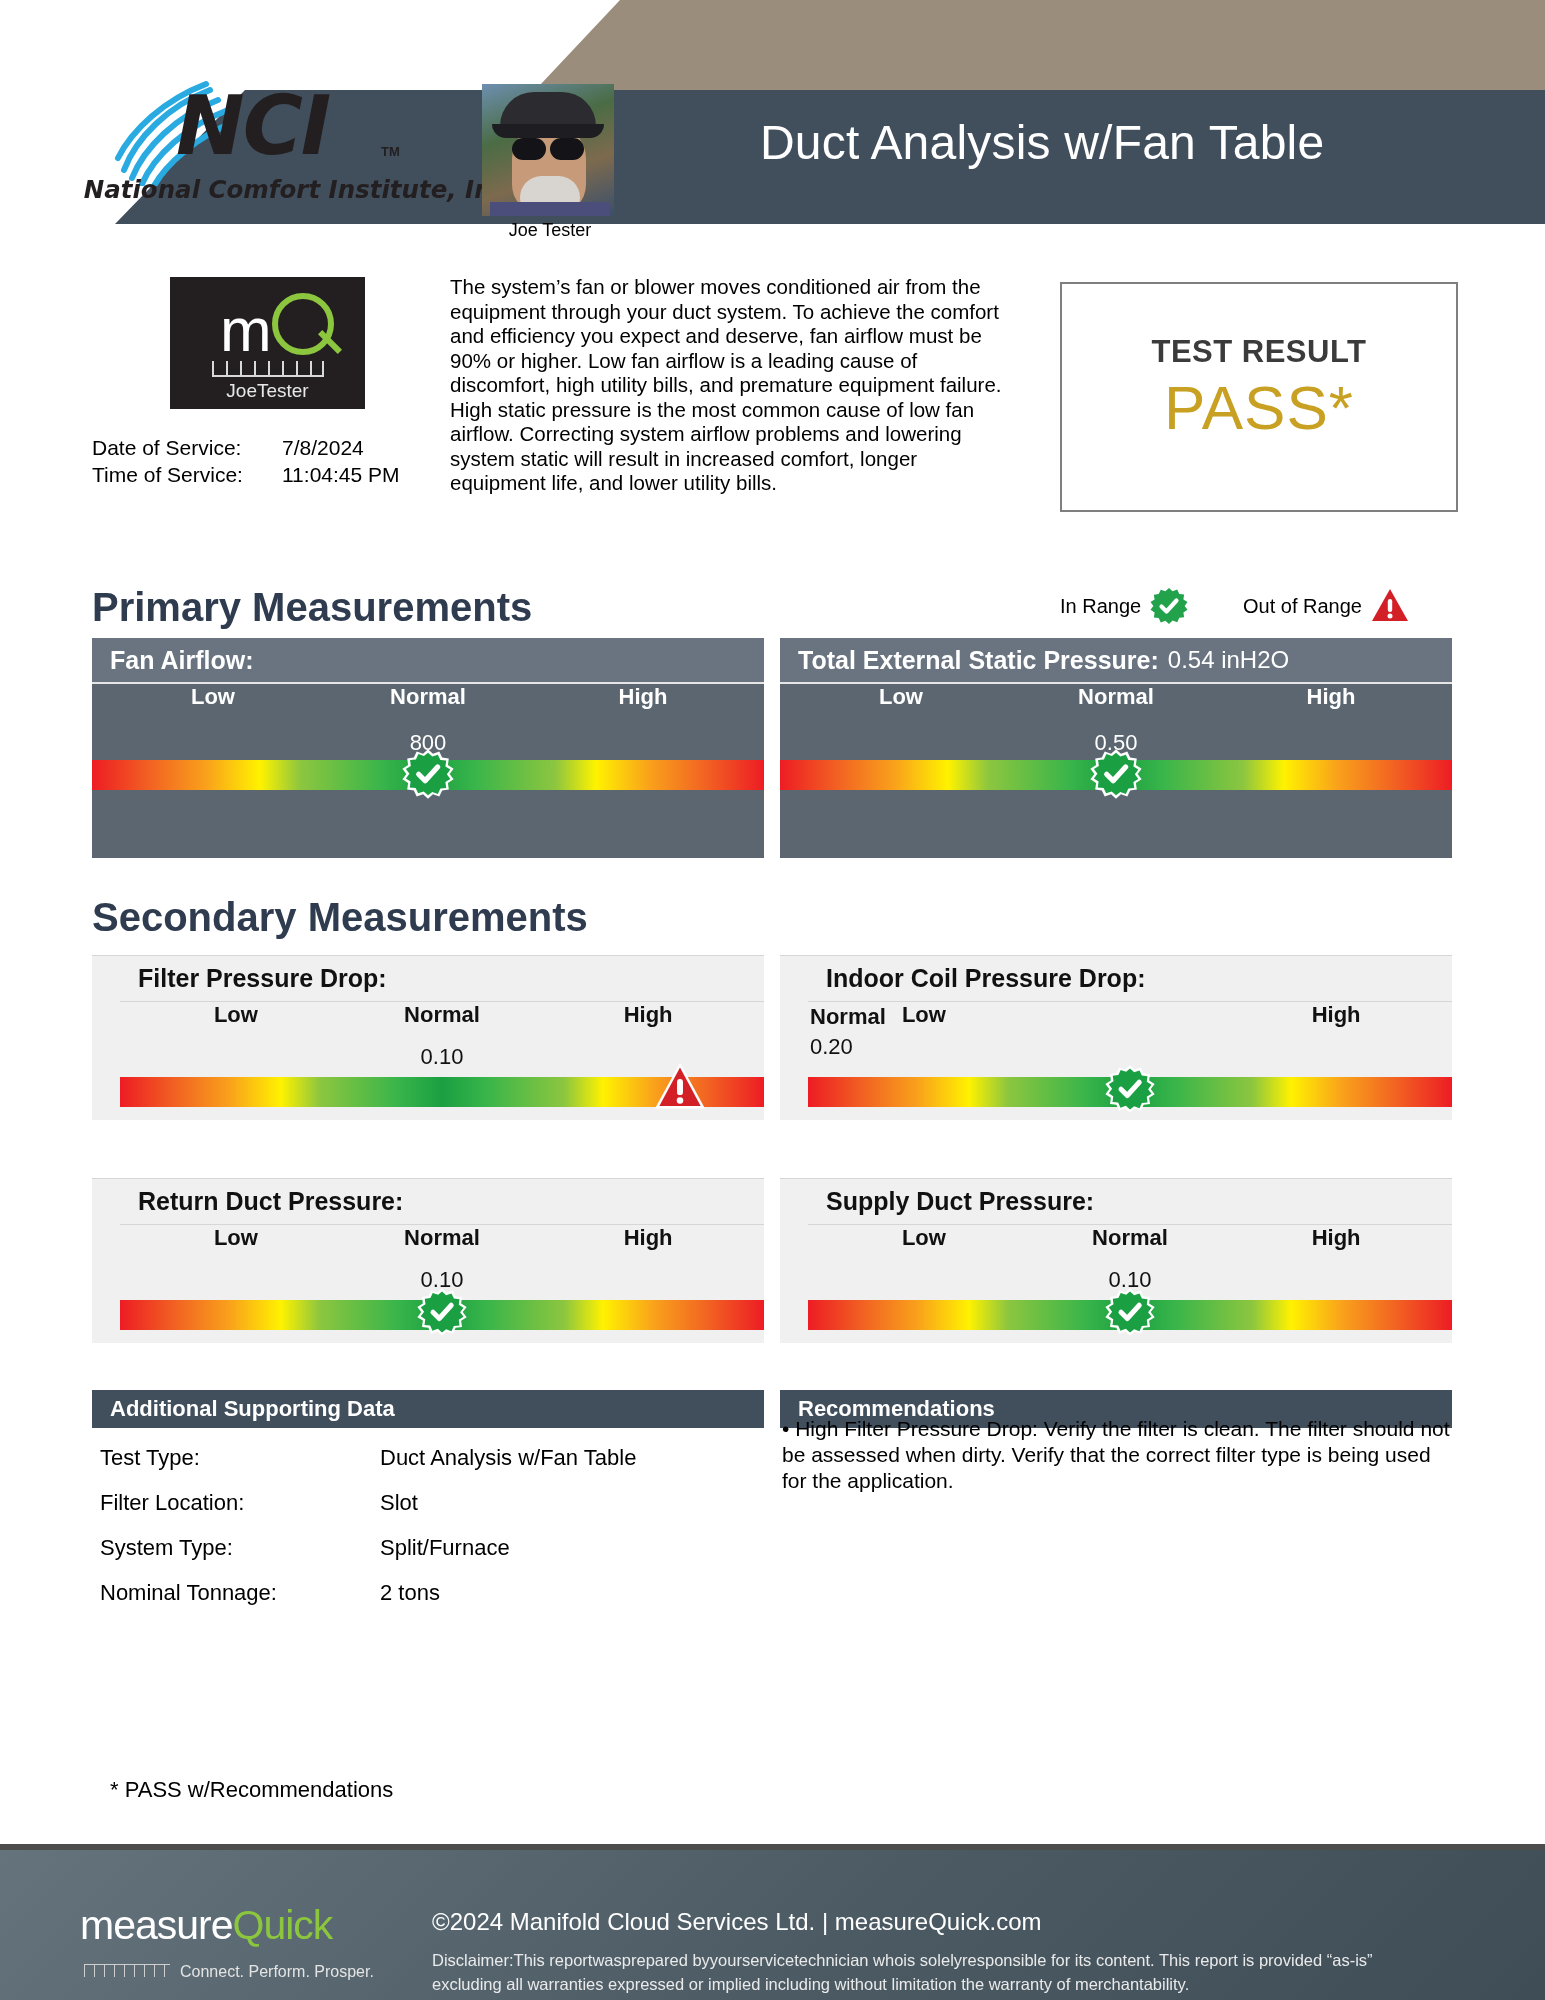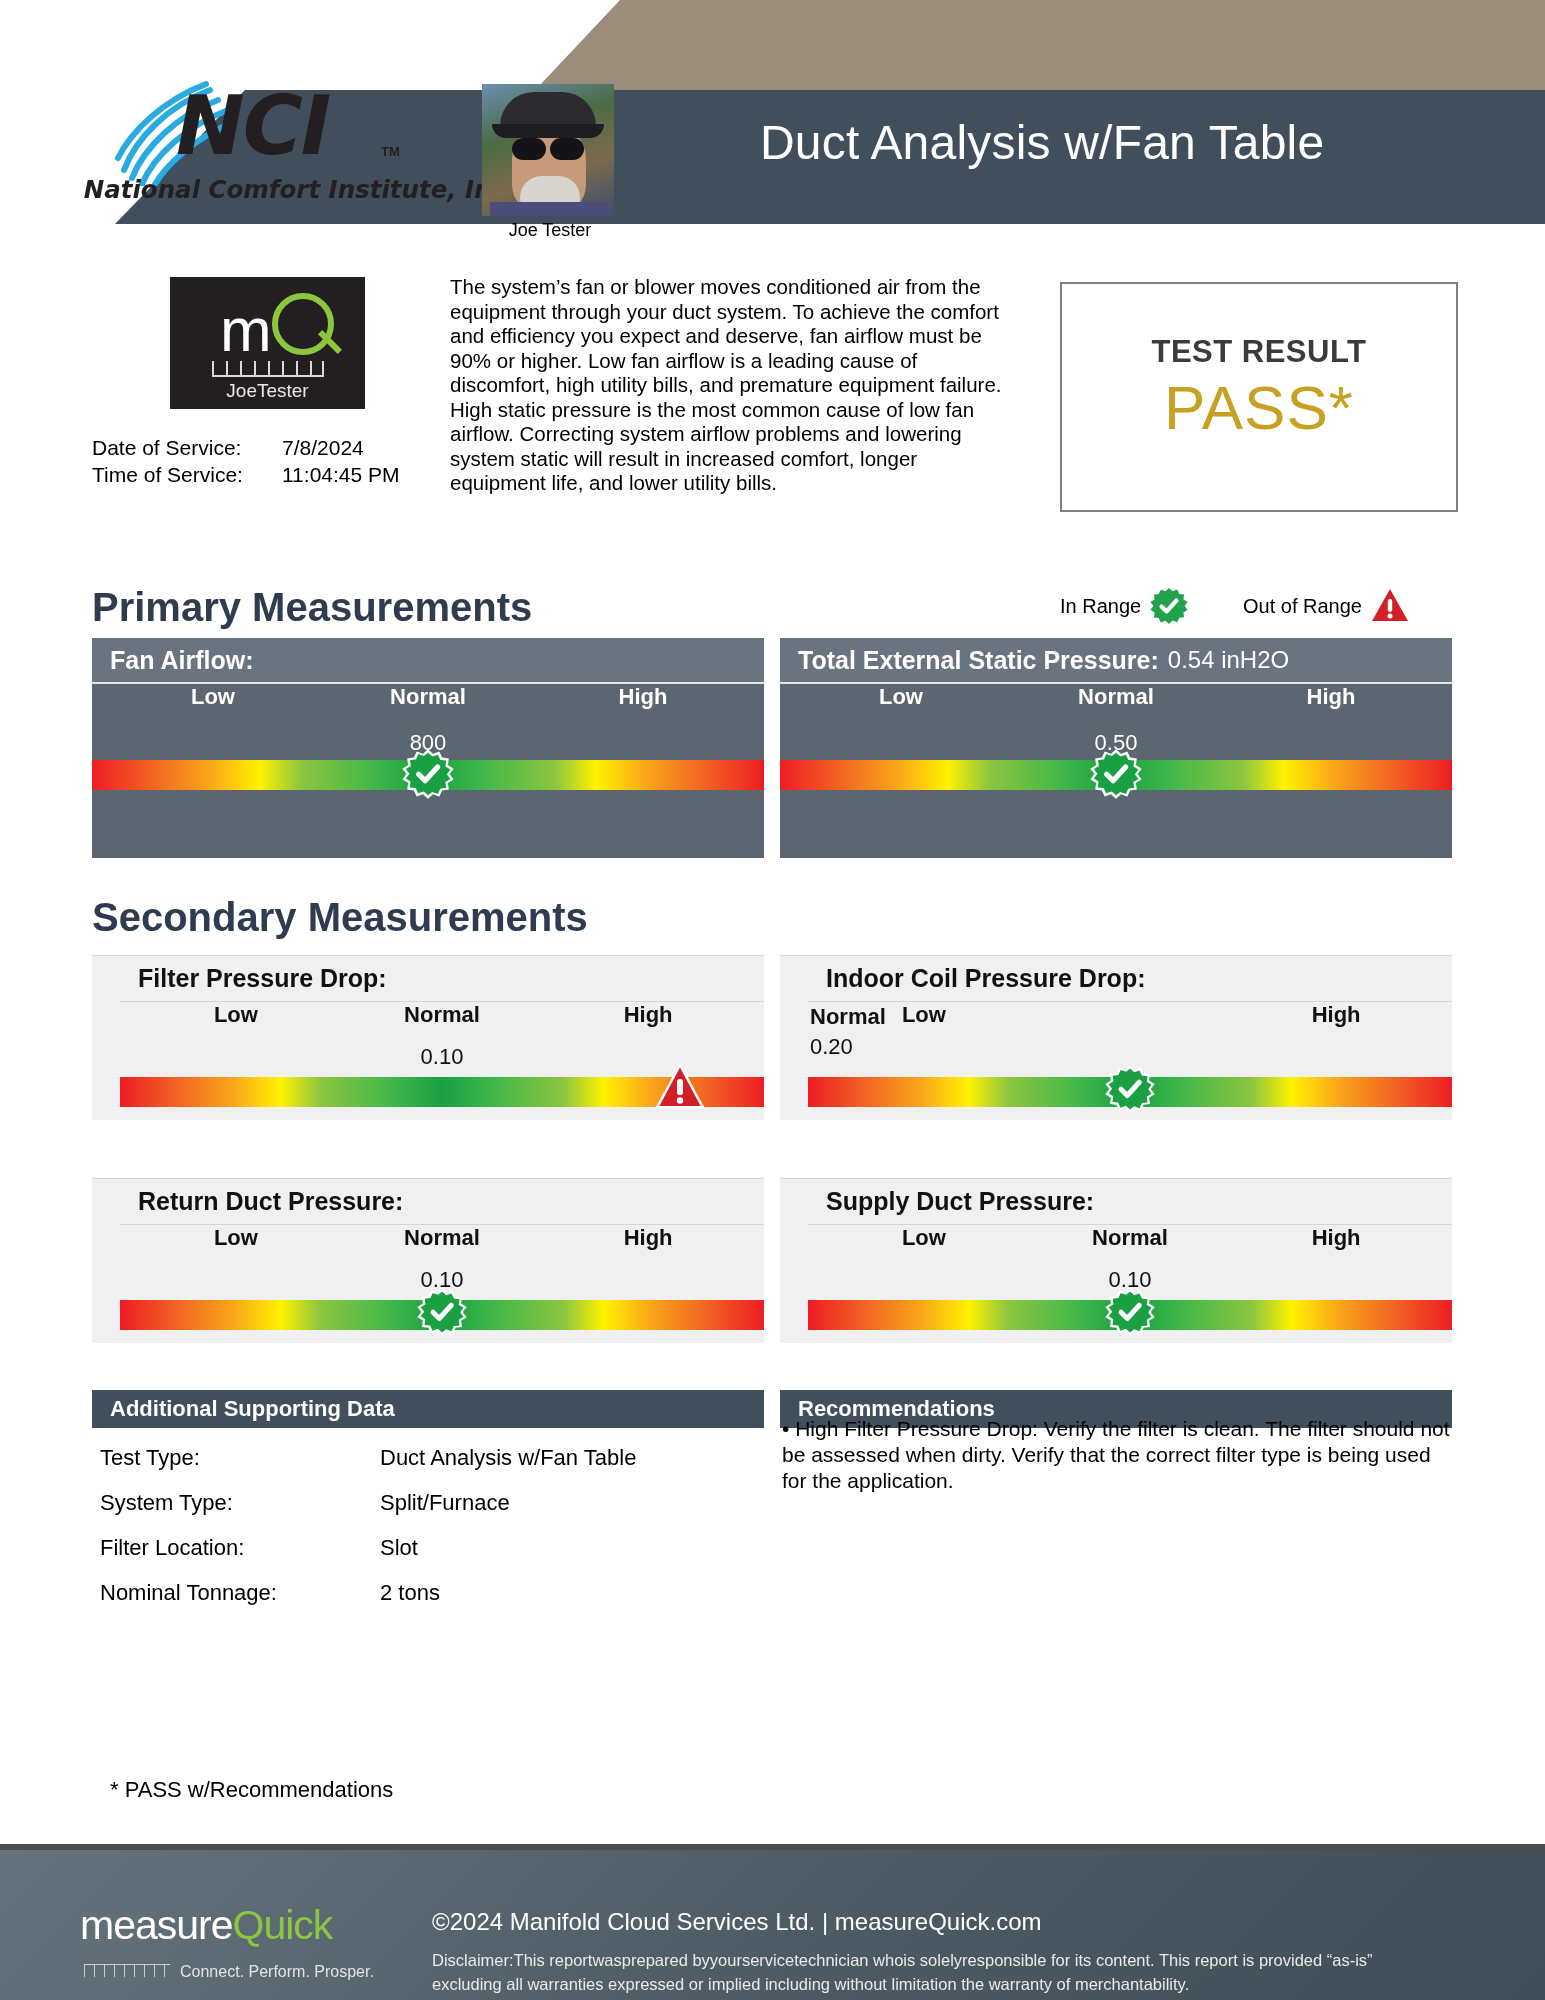--- a/index.html
+++ b/index.html
@@ -391,26 +391,26 @@
   </div>
 </div>
 
 <div class="panel-head" style="left:92px; top:1390px; width:672px;">Additional Supporting Data</div>
 <div class="asd-table" style="left:100px; top:1445px; width:660px;">
   <div class="asd-row">
     <span class="asd-lab">Test Type:</span>
     <span>Duct Analysis w/Fan Table</span>
   </div>
   <div class="asd-row">
+    <span class="asd-lab">Filter Location:</span>
+    <span>Slot</span>
+  </div>
+  <div class="asd-row">
     <span class="asd-lab">System Type:</span>
     <span>Split/Furnace</span>
-  </div>
-  <div class="asd-row">
-    <span class="asd-lab">Filter Location:</span>
-    <span>Slot</span>
   </div>
   <div class="asd-row">
     <span class="asd-lab">Nominal Tonnage:</span>
     <span>2 tons</span>
   </div>
 </div>
 
 <div class="panel-head" style="left:780px; top:1390px; width:672px;">Recommendations</div>
 <div class="rec-text" style="left:782px; top:1416px; width:668px;">• High Filter Pressure Drop: Verify the filter is clean. The filter should not be assessed when dirty. Verify that the correct filter type is being used for the application.</div>
 

